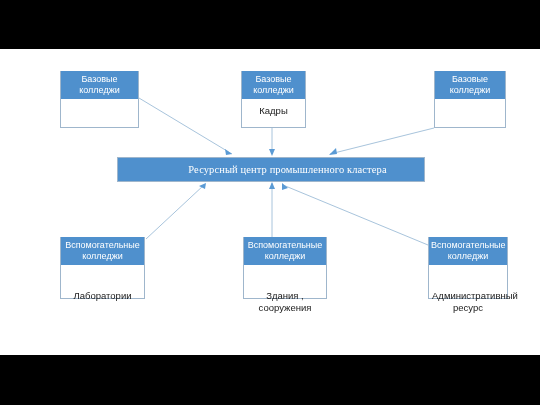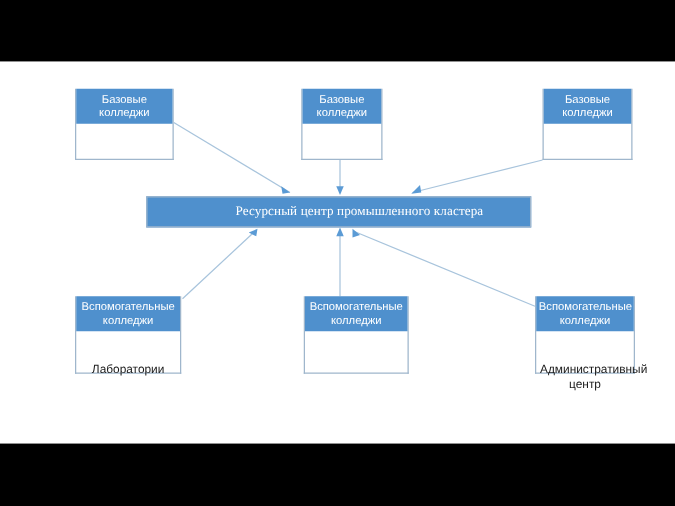--- a/index.html
+++ b/index.html
@@ -156,38 +156,40 @@
       <line class="conn-line" x1="283" y1="136" x2="428" y2="196"></line>
       <polygon class="conn-arrow" points="282,134 288,139 282,141"></polygon>
     </svg>
 
     <div class="node overlap" id="node-equipment">
       <div class="node-head">Базовые колледжи</div>
     </div>
 
     <div class="node" id="node-personnel">
       <div class="node-head">Базовые колледжи</div>
+      <div class="node-body">Кадры</div>
     </div>
 
     <div class="node" id="node-randd">
       <div class="node-head">Базовые колледжи</div>
     </div>
 
     <div id="hub">Ресурсный центр промышленного кластера</div>
 
     <div class="node tall" id="node-labs">
       <div class="node-head">Вспомогательные колледжи</div>
       <div class="node-body">Лаборатории</div>
     </div>
 
     <div class="node tall" id="node-buildings">
       <div class="node-head">Вспомогательные колледжи</div>
+      <div class="node-body">Здания , сооружения</div>
     </div>
 
     <div class="node tall" id="node-admin">
       <div class="node-head">Вспомогательные колледжи</div>
-      <div class="node-body">Административный центр</div>
+      <div class="node-body">Административный ресурс</div>
     </div>
 
   </div>
 
   <div class="band band-bottom"></div>
 </div>
 
 </body></html>

